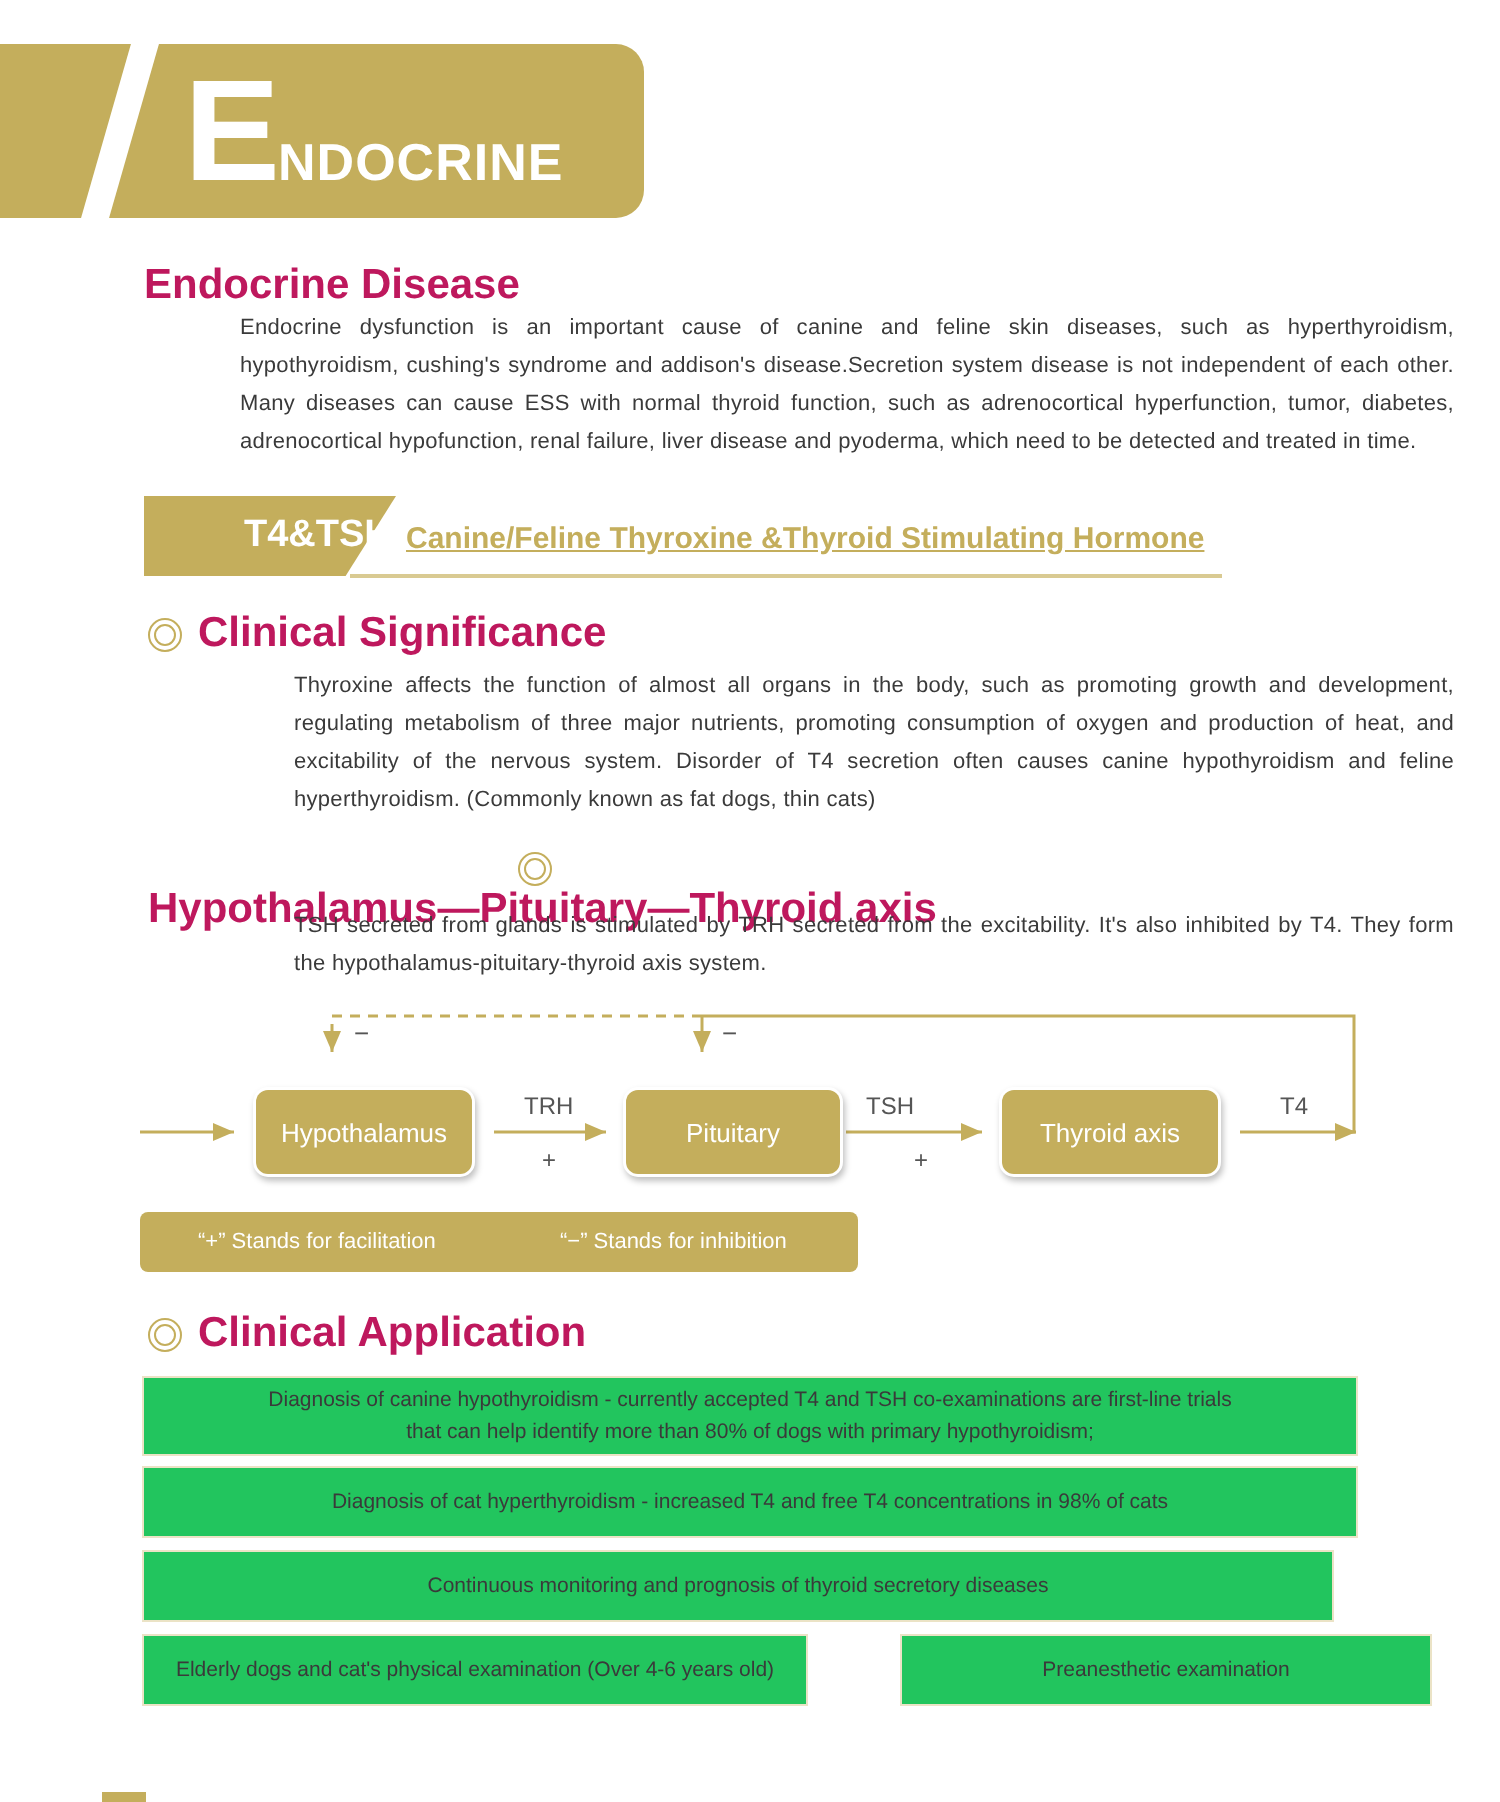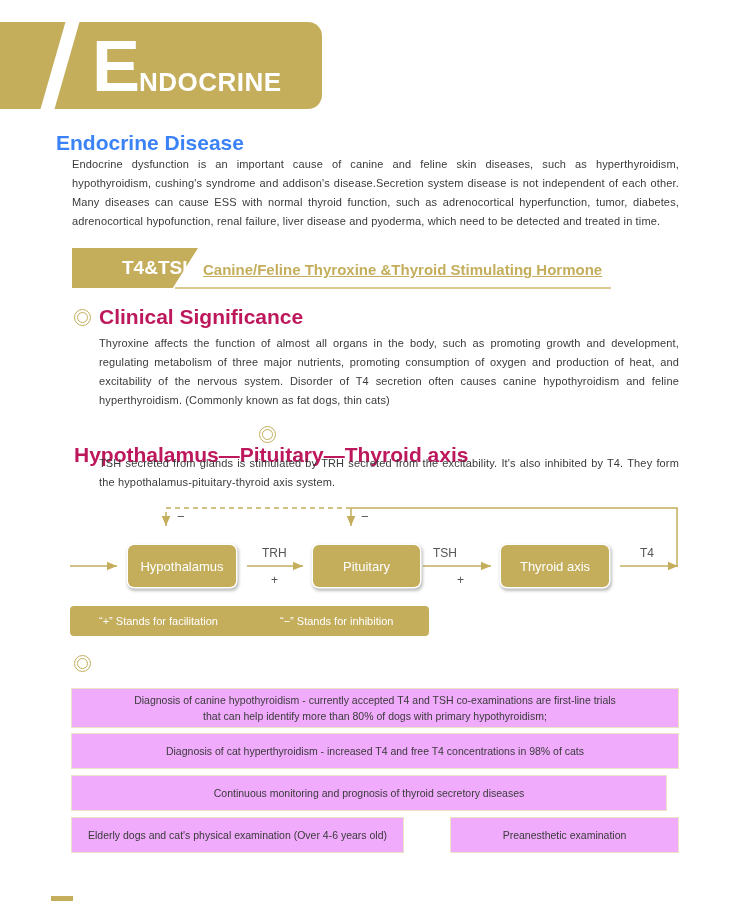--- a/index.html
+++ b/index.html
@@ -16,26 +16,26 @@
     background: #ffffff; transform: skewX(-16deg);
   }
   .banner-title {
     position: absolute; left: 92px; top: 30px; color: #fff; font-weight: bold;
     white-space: nowrap; line-height: 1;
   }
   .banner-title .big { font-size: 72px; letter-spacing: -1px; }
   .banner-title .rest { font-size: 26px; letter-spacing: 0.5px; }
 
   .h-section {
-    position: absolute; left: 56px; font-weight: bold; color: #3b82f6;
+    position: absolute; left: 72px; font-weight: bold; color: #be185d;
     font-size: 21px; white-space: nowrap;
   }
   .para {
     position: absolute; font-size: 11px; line-height: 19px; color: #3a3a3a;
-    text-align: justify; letter-spacing: 0.15px;
+    text-align: justify; letter-spacing: 0.15px; margin-left: 48px;
   }
 
   
   .tag-box {
     position: absolute; left: 72px; top: 248px; width: 126px; height: 40px;
     background: #c4ae5c; clip-path: polygon(0 0, 100% 0, 80% 100%, 0 100%);
   }
   .tag-label {
     position: absolute; left: 86px; top: 257px; color: #fff; font-weight: bold;
     font-size: 19px;
@@ -69,21 +69,21 @@
   }
   .edge-label { position: absolute; font-size: 12px; color: #555; }
   .legend {
     position: absolute; left: 70px; top: 606px; width: 359px; height: 30px;
     background: #c4ae5c; border-radius: 4px; color: #fff; font-size: 11px;
   }
   .legend span { position: absolute; top: 9px; white-space: nowrap; }
 
   
   .app-box {
-    position: absolute; border: 1.5px solid #ebe3c6; background: #f0abfc;
+    position: absolute; border: 1.5px solid #ebe3c6; background: #22c55e;
     display: flex; align-items: center; justify-content: center; text-align: left;
     font-size: 10.5px; line-height: 16px; color: #3a3a3a; padding: 0 10px;
   }
 
   .foot-mark { position: absolute; left: 51px; top: 896px; width: 22px; height: 5px; background: #c4ae5c; }
 </style>
 </head>
 <body>
 
 <div class="banner"></div>
@@ -149,24 +149,25 @@
   <span class="edge-label" style="left:640px; top:46px;">T4</span>
 </div>
 
 <div class="legend">
   <span style="left:29px;">“+”  Stands for facilitation</span>
   <span style="left:210px;">“−”  Stands for inhibition</span>
 </div>
 
 <div class="sec-head" style="top:655px;">
   <span class="bullseye"></span>
+  <span class="sec-title">Clinical Application</span>
 </div>
 
 <div class="app-box" style="left:71px; top:688px; width:608px; height:40px; flex-direction:column;">
   <span>Diagnosis of canine hypothyroidism - currently accepted T4 and TSH co-examinations are first-line trials</span>
   <span>that can help identify more than 80% of dogs with primary hypothyroidism;</span>
 </div>
 <div class="app-box" style="left:71px; top:733px; width:608px; height:36px;">Diagnosis of cat hyperthyroidism - increased T4 and free T4 concentrations in 98% of cats</div>
 <div class="app-box" style="left:71px; top:775px; width:596px; height:36px;">Continuous monitoring and prognosis of thyroid secretory diseases</div>
 <div class="app-box" style="left:71px; top:817px; width:333px; height:36px;">Elderly dogs and cat's physical examination (Over 4-6 years old)</div>
-<div class="app-box" style="left:450px; top:817px; width:229px; height:36px;">Preanesthetic examination</div>
+<div class="app-box" style="left:450px; top:817px; width:266px; height:36px;">Preanesthetic examination</div>
 
 <div class="foot-mark"></div>
 
 </body></html>

